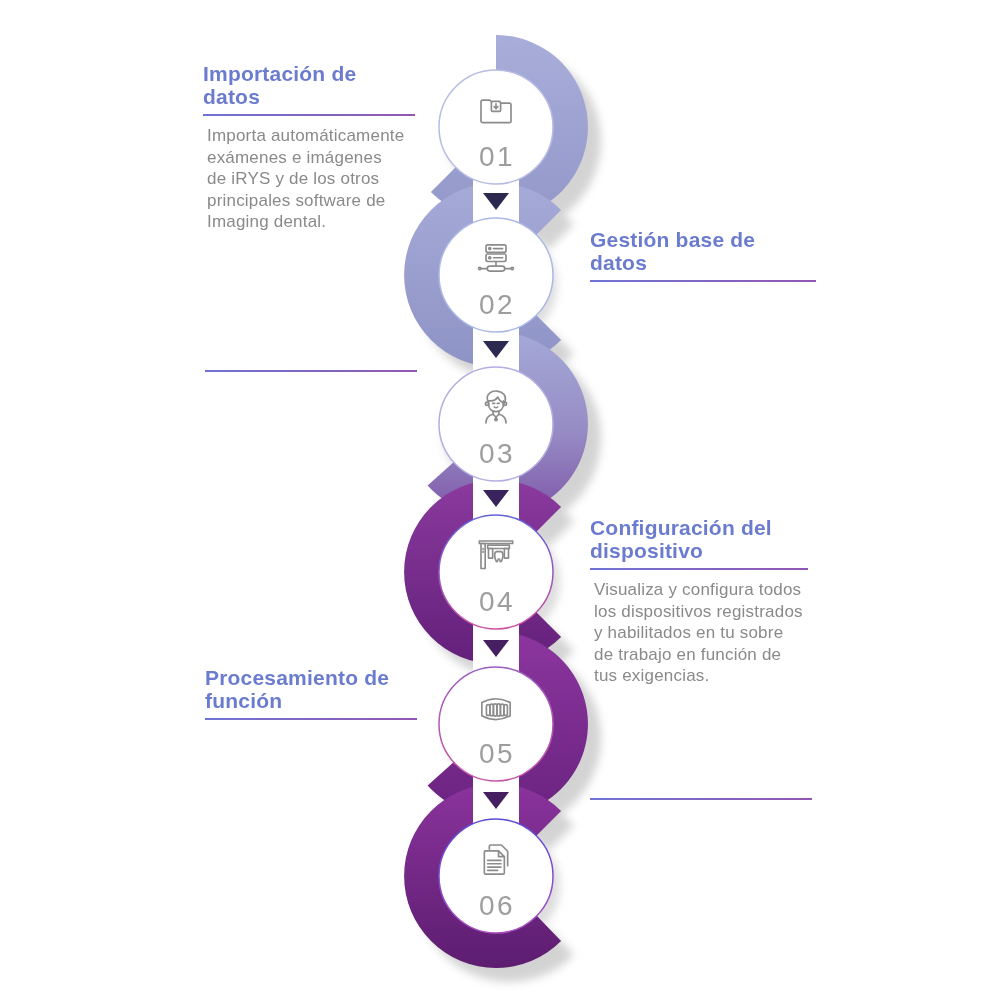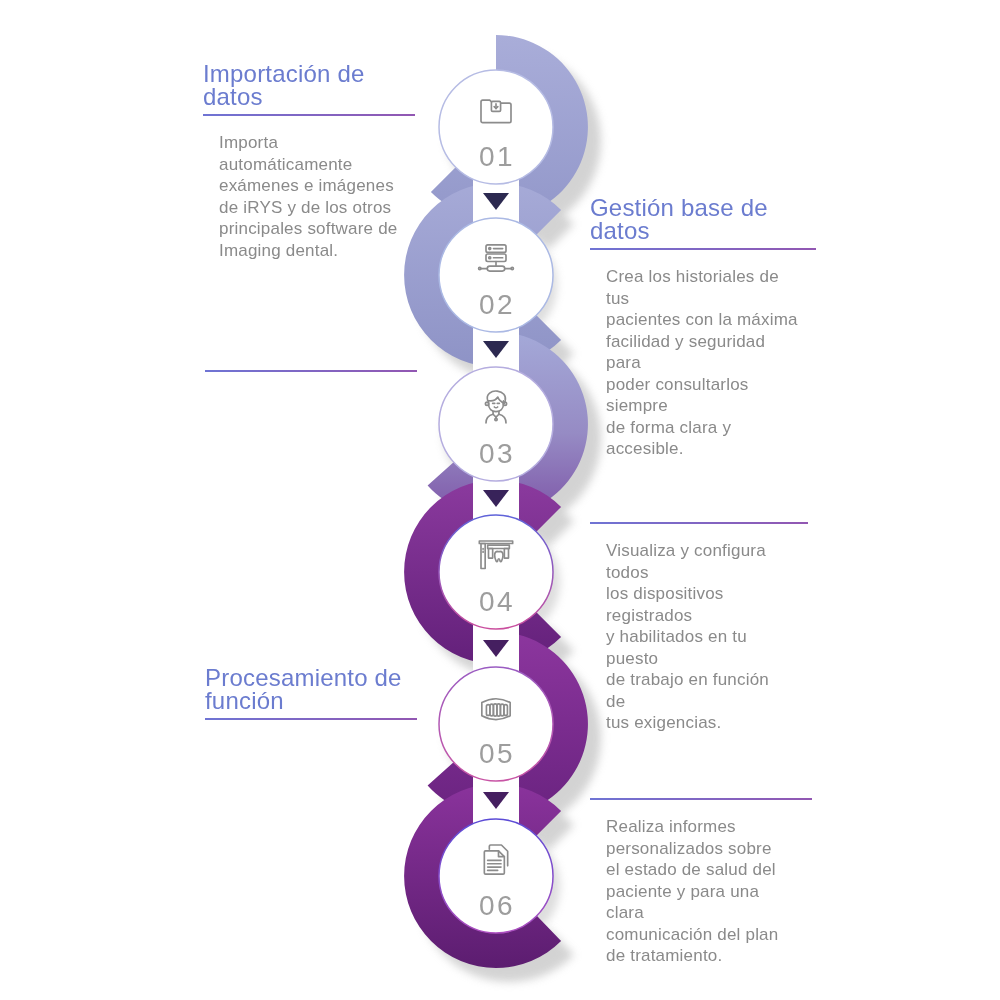--- a/index.html
+++ b/index.html
@@ -12,30 +12,30 @@
   }
   html,body{margin:0;padding:0;background:#f2f2f2;}
   .canvas{
     position:relative;width:1000px;height:1000px;margin:0 auto;
     background:var(--bg);overflow:hidden;
     font-family:"Liberation Sans", sans-serif;
   }
   .spine{position:absolute;left:0;top:0;}
   .tb{position:absolute;}
   .tb h3{
-    margin:0;font-size:24px;line-height:23px;font-weight:400;
+    margin:0;font-size:21px;line-height:23px;font-weight:700;
     color:var(--heading);white-space:pre-line;letter-spacing:.2px;
   }
   .tb .rule{height:2px;margin:6px 0 9px 0;background:linear-gradient(90deg,var(--rule-a),var(--rule-b));}
   .tb p{
-    margin:16px;font-size:17px;line-height:21.5px;color:var(--body);
+    margin:4px;font-size:17px;line-height:21.5px;color:var(--body);
     white-space:pre-line;letter-spacing:.2px;
   }
   .tb-1{left:203px;top:62px;width:212px;}
-  .tb-2{left:590px;top:196px;width:226px;}
+  .tb-2{left:590px;top:228px;width:226px;}
   .tb-3{left:205px;top:364px;width:212px;}
   .tb-4{left:590px;top:516px;width:218px;}
   .tb-5{left:205px;top:666px;width:212px;}
   .tb-6{left:590px;top:792px;width:222px;}
   .num{font-family:"Liberation Sans", sans-serif;fill:var(--number);font-size:28px;letter-spacing:2.5px;}
   .icon{stroke:var(--icon-stroke);fill:none;stroke-width:2;stroke-linecap:round;stroke-linejoin:round;}
 </style>
 </head>
 <body>
 
@@ -229,45 +229,36 @@
     <div class="rule"></div>
     <p>Importa automáticamente
 exámenes e imágenes
 de iRYS y de los otros
 principales software de
 Imaging dental.</p>
   </div>
   <div class="tb tb-2">
     <h3>Gestión base de datos</h3>
     <div class="rule"></div>
-    <p>Crea los historiales de tus
-pacientes con la máxima
-facilidad y seguridad para
-poder consultarlos siempre
-de forma clara y accesible.</p>
   </div>
   <div class="tb tb-3">
     <div class="rule"></div>
   </div>
   <div class="tb tb-4">
+    <h3>Configuración del
+dispositivo</h3>
     <div class="rule"></div>
     <p>Visualiza y configura todos
 los dispositivos registrados
-y habilitados en tu puesto
+y habilitados en tu sobre
 de trabajo en función de
 tus exigencias.</p>
   </div>
   <div class="tb tb-5">
     <h3>Procesamiento de
 función</h3>
     <div class="rule"></div>
   </div>
   <div class="tb tb-6">
     <div class="rule"></div>
-    <p>Realiza informes
-personalizados sobre
-el estado de salud del
-paciente y para una clara
-comunicación del plan
-de tratamiento.</p>
   </div>
 
 </div>
 
 </body></html>

